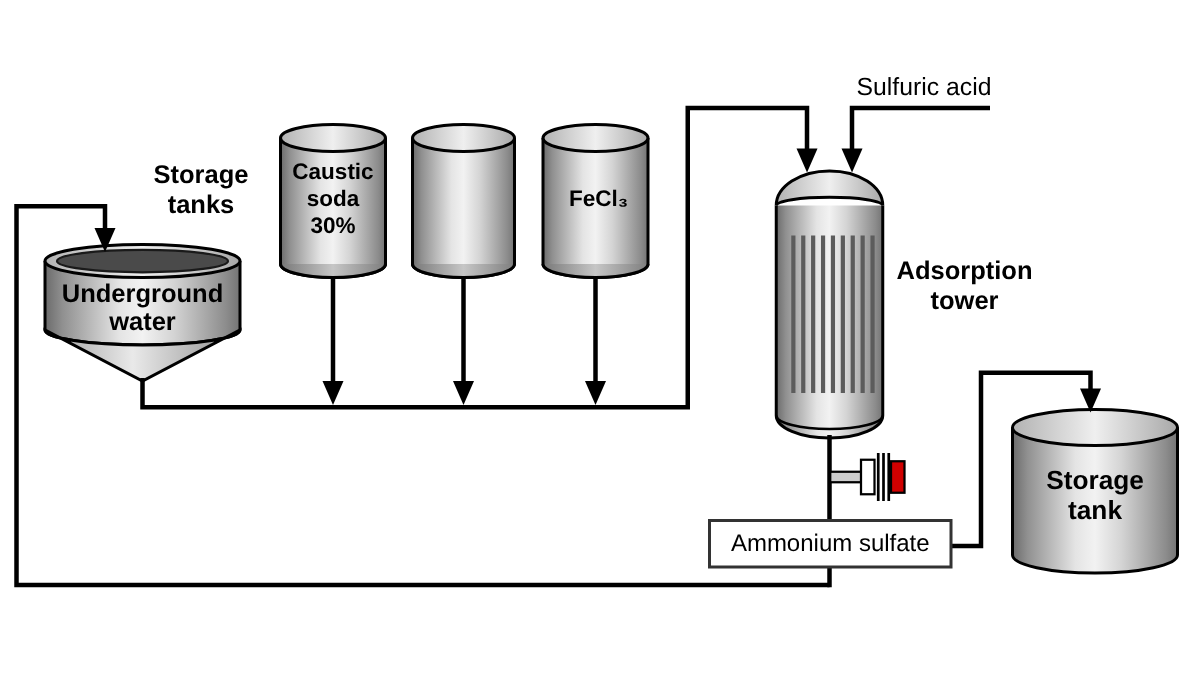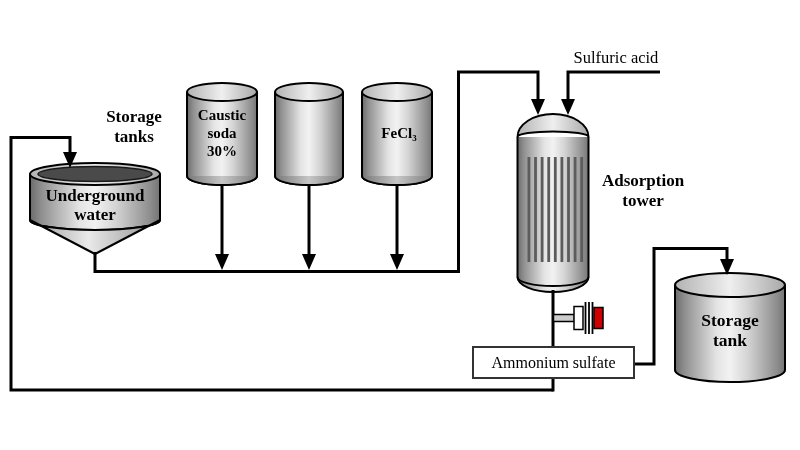--- a/index.html
+++ b/index.html
@@ -3,21 +3,21 @@
 <meta charset="utf-8">
 <style>
   html,body{margin:0;padding:0;background:#fff;}
   #stage{
     position:relative;width:800px;height:450px;background:#ffffff;
     font-family:"Liberation Sans","DejaVu Sans",sans-serif;overflow:hidden;
   }
   #diagram-svg{position:absolute;left:0;top:0;}
   .lbl{
     position:absolute;color:#000;text-align:center;white-space:pre-line;
-    font-family:Liberation Serif, serif;
+    font-family:Liberation Sans, sans-serif;
   }
   .lbl.bold{font-weight:bold;}
   .lbl-storage-tanks   {left:78px;  top:107px; width:112px; font-size:17px; line-height:20px;}
   .lbl-underground     {left:30px;  top:186px; width:130px; font-size:17px; line-height:19px;text-align:center;}
   .lbl-caustic         {left:187px; top:106px; width:70px;  font-size:15px; line-height:18px;}
   .lbl-activated       {left:275px; top:115px; width:68px;  font-size:15px; line-height:18px;}
   .lbl-fecl3           {left:362px; top:124px; width:74px;  font-size:15px; line-height:18px;}
   .lbl-sulfuric        {left:566px; top:48px;  width:100px; font-size:16.5px; line-height:20px;}
   .lbl-adsorption      {left:593px; top:171px; width:100px; font-size:17px; line-height:20px;}
   .lbl-ammonium        {left:473px; top:347px; width:161px; height:31px; font-size:16px; line-height:31px;}

